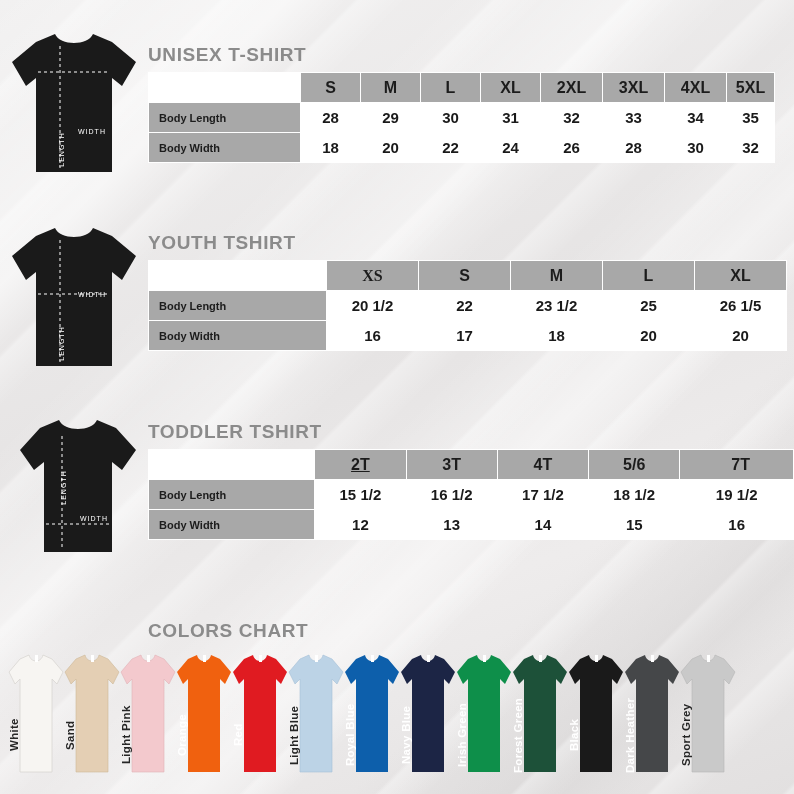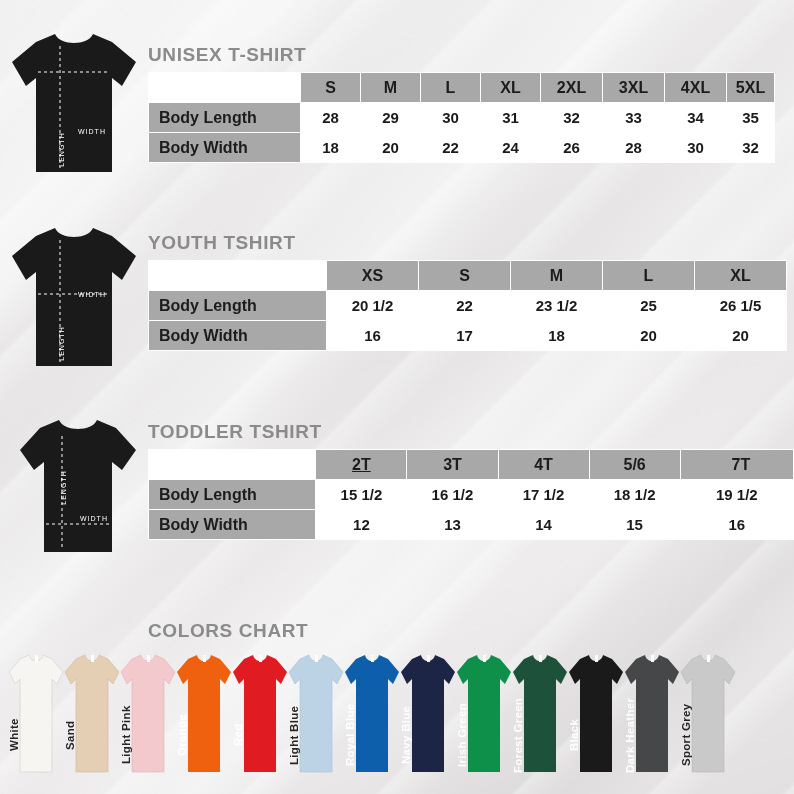--- a/index.html
+++ b/index.html
@@ -67,21 +67,21 @@
   table.sizes th.size-head {
     background: #a8a8a8;
     color: #1c1c1c;
     font-size: 16px;
   }
   table.sizes td.row-head {
     background: #a8a8a8;
     color: #1c1c1c;
     text-align: left;
     padding-left: 10px;
-    font-size: 16px;
+    font-size: 11px;
     white-space: nowrap;
   }
 
   
   .shirt {
     position: relative;
     display: block;
   }
   .shirt svg { display: block; }
   .dim-label {
@@ -195,21 +195,21 @@
     <span class="dim-label" style="left:70px; top:100px;">WIDTH</span>
     <span class="dim-label vert" style="left:36px; top:118px;">LENGTH</span>
   </div>
 
   <div class="section" style="left:148px; top:232px;">
     <div class="sec-title">YOUTH TSHIRT</div>
     <table class="sizes">
       <tbody>
           <tr>
         <th class="corner" style="width:178px;"></th>
-        <th class="size-head" style="width:92px;">XS</th>
+        <th class="size-head" style="width:92px;font-family:Liberation Serif, serif;">XS</th>
         <th class="size-head" style="width:92px;">S</th>
         <th class="size-head" style="width:92px;">M</th>
         <th class="size-head" style="width:92px;">L</th>
         <th class="size-head" style="width:92px;">XL</th>
       </tr>
       <tr>
         <td class="row-head">Body Length</td>
         <td>20 1/2</td>
         <td>22</td>
         <td>23 1/2</td>

